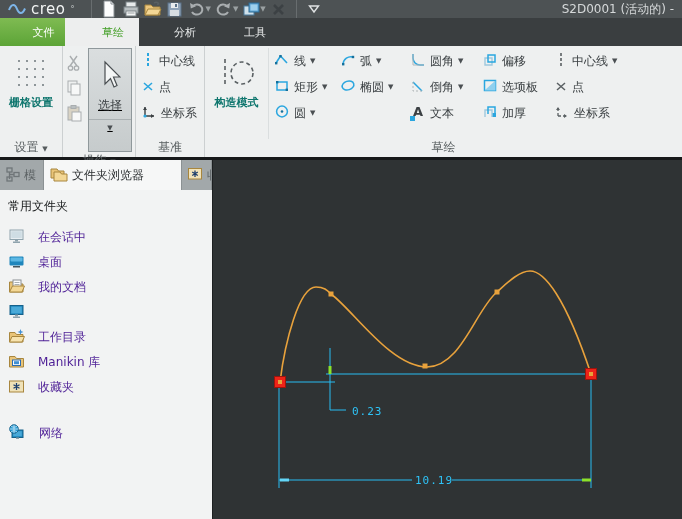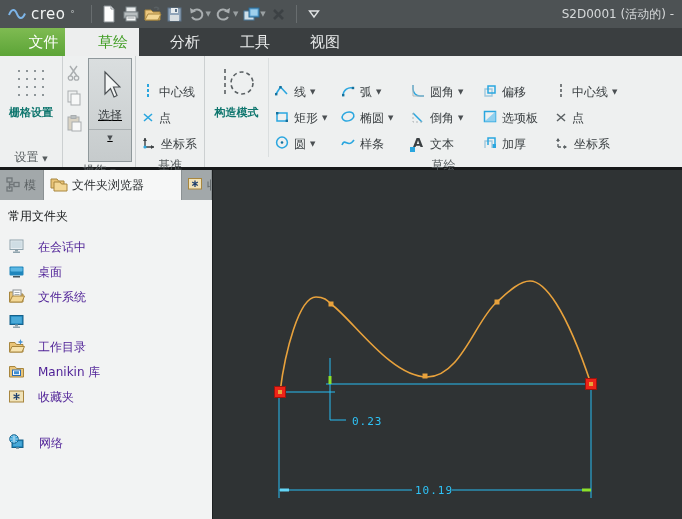--- a/index.html
+++ b/index.html
@@ -1,46 +1,46 @@
 <!DOCTYPE html>
 <html><head>
 <meta charset="utf-8">
 <style>
   * { margin:0; padding:0; box-sizing:border-box; }
   html,body { width:682px; height:519px; overflow:hidden;
     font-family:"DejaVu Sans","Liberation Sans",sans-serif; font-size:12px; }
   .app { width:682px; height:519px; display:flex; flex-direction:column; background:#eef0f0; }
 
   
-  .titlebar { height:28px; background:#4d5254; display:flex; align-items:center; padding:0 8px; flex:0 0 auto; }
+  .titlebar { height:18px; background:#4d5254; display:flex; align-items:center; padding:0 8px; flex:0 0 auto; }
   .brand { display:flex; align-items:center; gap:5px; margin-right:10px; }
   .brand-text { color:#f2f4f4; font-size:15px; letter-spacing:.5px; }
   .brand-mark { color:#c9cdce; font-size:8px; vertical-align:top; }
   .tb-sep { width:1px; height:18px; background:#686d6f; margin:0 6px; }
   .tb-ico { width:22px; height:22px; display:inline-flex; align-items:center; justify-content:center; border-radius:2px; }
   .tb-caret { color:#9aa0a2; font-size:7px; margin:0 2px 0 -2px; }
   .tb-title { margin-left:auto; color:#d6d9da; font-size:12px; white-space:nowrap; }
 
   
   .tabrow { height:28px; background:#3a3e40; display:flex; flex:0 0 auto; }
-  .rtab { display:flex; align-items:center; justify-content:center; color:#e9ebeb; font-size:15px; cursor:default;padding-left:22px; }
+  .rtab { display:flex; align-items:center; justify-content:center; color:#e9ebeb; font-size:11px; cursor:default;padding-left:22px; }
   .rtab-file { width:65px; background:linear-gradient(#7fbb52,#5ca437); color:#fff; }
   .rtab-active { width:74px; background:#edeeee; color:#3f9d22; }
   .rtab-dark { width:70px;text-align:center; }
 
   
   .ribbon { height:114px; background:#eef0f0; display:flex; flex:0 0 auto; border-bottom:3px solid #17191a; }
   .rgroup { display:flex; flex-direction:column; border-right:1px solid #ccd0d1; }
   .gbody { flex:1; display:flex; padding-top:2px; }
   .glabel { height:18px; text-align:center; color:#565c5e; font-size:12px; line-height:16px; white-space:nowrap; }
   .glabel .gcaret { font-size:7px; color:#565c5e; }
   .bigbtn { display:flex; flex-direction:column; align-items:center; width:100%; padding-top:3px; }
   .bigbtn .bico { height:44px; display:flex; align-items:center; justify-content:center; }
   .bigbtn .blbl { font-size:11px; color:#0f766e; white-space:nowrap;font-weight:bold; }
-  .col { display:flex; flex-direction:column;margin-top:21px; }
+  .col { display:flex; flex-direction:column; }
   .rbtn { height:26px; display:flex; align-items:center; gap:4px; padding-left:5px; white-space:nowrap; }
   .rbtn .lbl { color:#3b4043; font-size:12px; }
   .rbtn .caret { font-size:7px; color:#4a4f52; }
   .clipcol { width:22px; display:flex; flex-direction:column; align-items:center; padding-top:2px; }
   .clipcol .tb-ico { height:25px; width:20px; }
   .selectbtn { width:44px; margin-left:3px; height:104px; background:linear-gradient(#dadedf,#c6cbcc);
     border:1px solid #8f989b; display:flex; flex-direction:column; align-items:center; padding-top:11px;text-decoration:underline; }
   .selectbtn .slbl { color:#3b4043; margin-top:4px; }
   .selectbtn .scaret { margin-top:5px; border-top:1px solid #aab0b2; width:100%; text-align:center; font-size:7px; color:#4a4f52; padding-top:4px; }
 
@@ -139,21 +139,20 @@
         </svg>
     </span>
     <span class="tb-title">S2D0001 (活动的) -</span>
   </div>
 
   <div class="tabrow">
     <div class="rtab rtab-file">文件</div>
     <div class="rtab rtab-active">草绘</div>
     <div class="rtab rtab-dark">分析</div>
     <div class="rtab rtab-dark">工具</div>
-    <div class="rtab rtab-dark">视图</div>
   </div>
 
   <div class="ribbon">
 
     <div class="rgroup" style="width:63px">
       <div class="gbody">
         <div class="bigbtn">
           <span class="bico">
             <svg width="34" height="32">
               <g fill="#8d9598">
@@ -308,26 +307,20 @@
             <span class="lbl">弧</span>
             <span class="caret">▼</span>
           </div>
           <div class="rbtn">
             <span><svg width="16" height="15">
                   <ellipse cx="8" cy="7.5" rx="6" ry="4.3" fill="none" stroke="#2aa6df" stroke-width="1.5" transform="rotate(-18 8 7.5)"></ellipse>
                 </svg></span>
             <span class="lbl">椭圆</span>
             <span class="caret">▼</span>
           </div>
-          <div class="rbtn">
-            <span><svg width="16" height="15">
-                  <path d="M2 10 C5 2 8 14 14 5" fill="none" stroke="#2aa6df" stroke-width="1.6"></path>
-                </svg></span>
-            <span class="lbl">样条</span>
-          </div>
         </div>
 
         <div class="col" style="width:72px">
           <div class="rbtn">
             <span><svg width="16" height="15">
                   <path d="M3 2 V6 A7 7 0 0 0 10 13 H14" fill="none" stroke="#2aa6df" stroke-width="1.5"></path>
                   <path d="M3 2 V13 H14" fill="none" stroke="#b0b6b8" stroke-width="1"></path>
                 </svg></span>
             <span class="lbl">圆角</span>
             <span class="caret">▼</span>
@@ -469,21 +462,21 @@
 
         <div class="sitem">
           <span>
             <svg width="17" height="16">
                 <path d="M1.5 4 H7 L8.5 6 H15 V14 H1.5 Z" fill="#e9c478" stroke="#a8863e"></path>
                 <rect x="5" y="2" width="8" height="9" fill="#fdfdfd" stroke="#8a9094"></rect>
                 <path d="M6.5 4.5 H11.5 M6.5 6.5 H11.5 M6.5 8.5 H11.5" stroke="#aab0b2"></path>
                 <path d="M1.5 14 L4.5 8 H16.5 L14 14 Z" fill="#f3d795" stroke="#a8863e"></path>
               </svg>
           </span>
-          <span>文件系统</span>
+          <span>我的文档</span>
         </div>
 
         <div class="sitem">
           <span>
             <svg width="17" height="16">
                 <rect x="2" y="2.5" width="13" height="9" fill="#1f86bc" stroke="#15608a"></rect>
                 <rect x="3.2" y="3.7" width="10.6" height="6.6" fill="#49a9d8"></rect>
                 <rect x="7" y="11.5" width="3" height="2" fill="#8fa3ad"></rect>
                 <rect x="5" y="13.5" width="7" height="1.5" fill="#8fa3ad"></rect>
               </svg>

